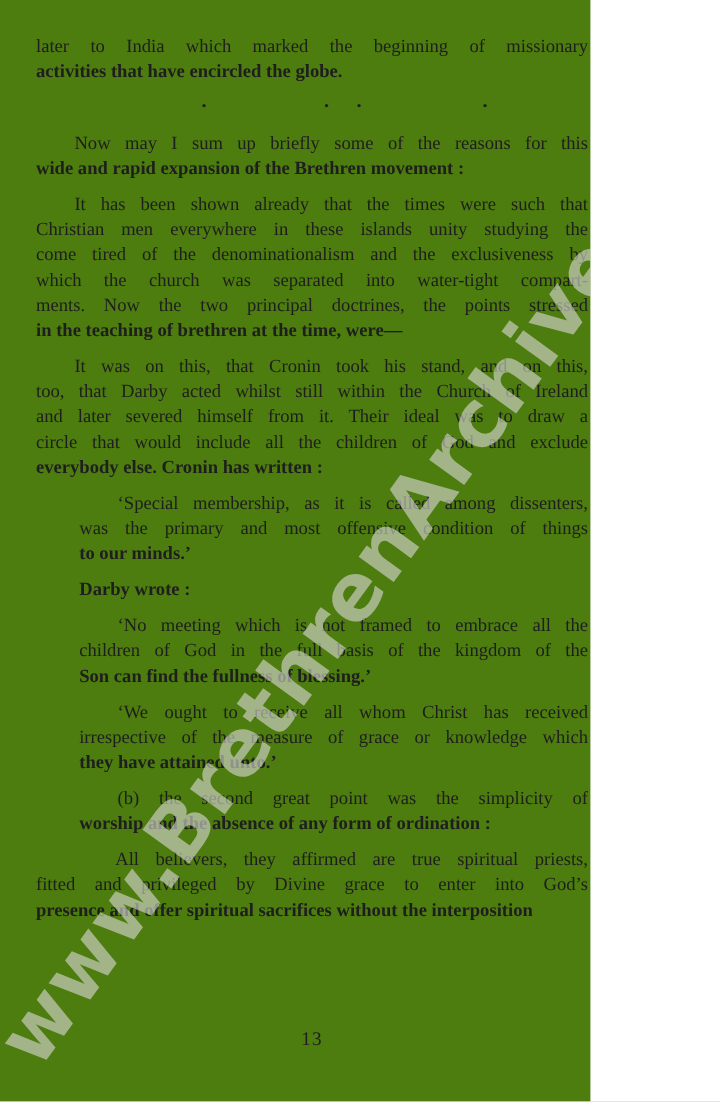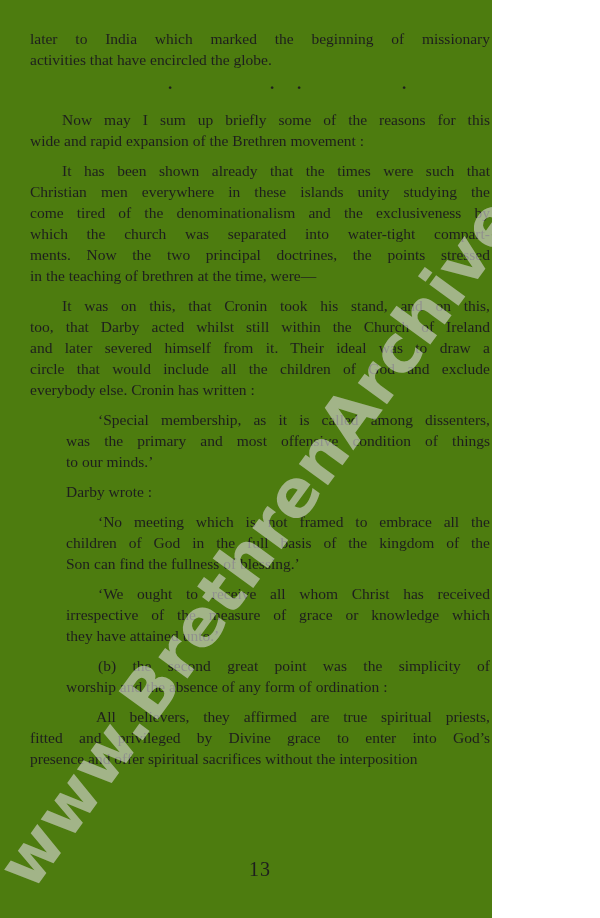--- a/index.html
+++ b/index.html
@@ -29,20 +29,21 @@
   .para.quote, .para.label { margin-left: 36px; }
   .line {
     text-align: justify;
     text-align-last: justify;
     height: 21px;
     overflow: hidden;
   }
   .line.last {
     text-align: center;
     text-align-last: left;
+    font-weight: bold;
   }
   .line.indent-normal { text-indent: 32px; }
   .line.indent-deep   { text-indent: 66px; }
   
   .dots-row {
     position: relative;
     height: 21px;
     margin-top: 9px;
   }
   .dots-row span {
@@ -54,21 +55,21 @@
   .dots-row span:nth-child(1) { left: 138px; }
   .dots-row span:nth-child(2) { left: 240px; }
   .dots-row span:nth-child(3) { left: 267px; }
   .dots-row span:nth-child(4) { left: 372px; }
   .page-number {
     position: absolute;
     left: 30px;
     top: 858px;
     width: 460px;
     text-align: center;
-    font-size: 20px;
+    font-size: 16px;
     letter-spacing: 1px;
   }
   .watermark {
     position: absolute;
     left: 304px;
     top: 480px;
     transform: translate(-50%, -50%) rotate(-54deg);
     white-space: nowrap;
     font-family: "DejaVu Sans", sans-serif;
     font-weight: bold;

